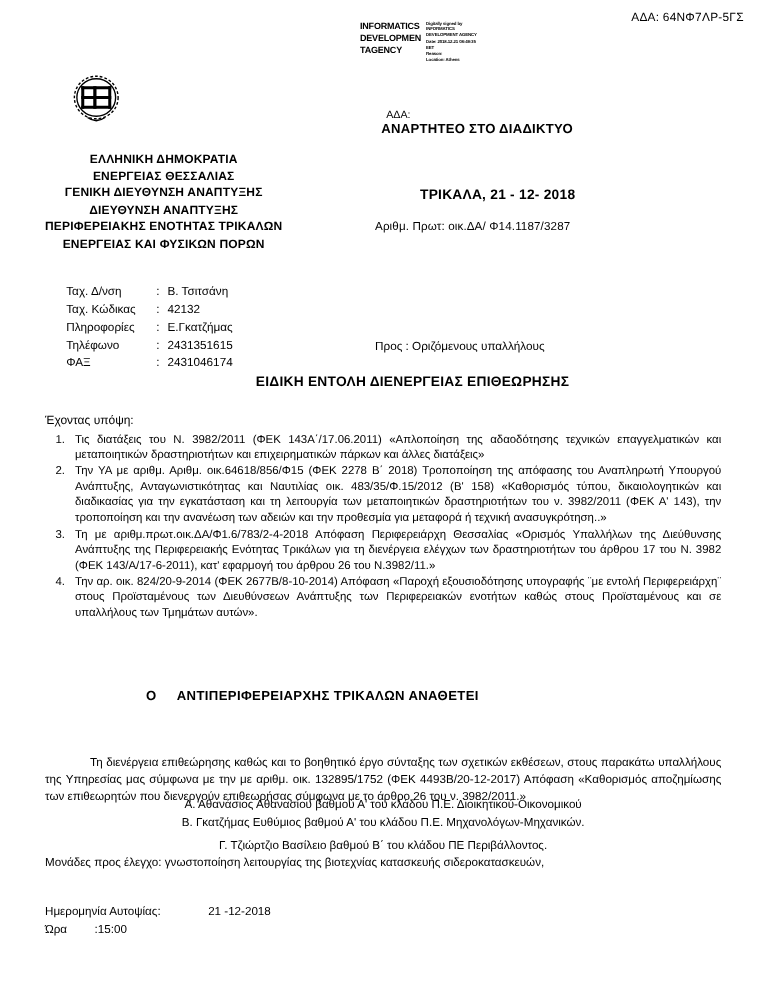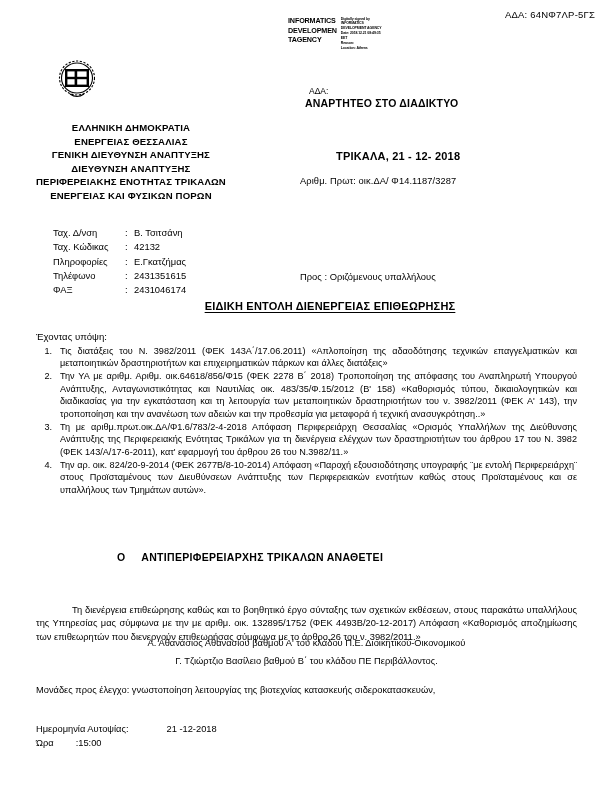--- a/index.html
+++ b/index.html
@@ -154,21 +154,20 @@
     position: absolute;
     top: 300px;
     left: 0;
     width: 612px;
     text-align: center;
     font-size: 11px;
     font-weight: bold;
     letter-spacing: 0.2px;
   }
   .doc-title span {
-    text-decoration: underline;
     text-underline-offset: 2px;
     padding-left: 48px;
   }
 
   
   .having {
     position: absolute;
     top: 331px;
     left: 36px;
     font-size: 9.6px;
@@ -387,20 +386,21 @@
     </div>
 
   <div class="assign-head">
     <span>Ο</span><span class="gap"></span><span>ΑΝΤΙΠΕΡΙΦΕΡΕΙΑΡΧΗΣ  ΤΡΙΚΑΛΩΝ ΑΝΑΘΕΤΕΙ</span>
   </div>
 
   <div class="assign-body">Τη διενέργεια επιθεώρησης καθώς και το βοηθητικό έργο σύνταξης των σχετικών εκθέσεων, στους παρακάτω υπαλλήλους  της Υπηρεσίας μας σύμφωνα με  την με  αριθμ. οικ. 132895/1752 (ΦΕΚ 4493Β/20-12-2017) Απόφαση «Καθορισμός αποζημίωσης των επιθεωρητών που διενεργούν επιθεωρήσας σύμφωνα με το άρθρο 26 του ν. 3982/2011.»</div>
 
   <div class="employees" id="employees-list">
       <div class="emp-row">Α. Αθανάσιος Αθανασίου βαθμού Α' του κλάδου Π.Ε. Διοικητικού-Οικονομικού</div>
+      <div class="emp-row">Β. Γκατζήμας Ευθύμιος  βαθμού Α'  του κλάδου Π.Ε. Μηχανολόγων-Μηχανικών.</div>
       <div class="emp-row spaced">Γ. Τζιώρτζιο  Βασίλειο  βαθμού Β΄ του  κλάδου ΠΕ Περιβάλλοντος.</div>
     </div>
 
   <div class="units">
     <span class="units-label">Μονάδες προς έλεγχο:</span>
     <span>γνωστοποίηση λειτουργίας   της βιοτεχνίας κατασκευής σιδεροκατασκευών,</span>
   </div>
 
   <div class="footer-meta">
     <div class="fm-row">

